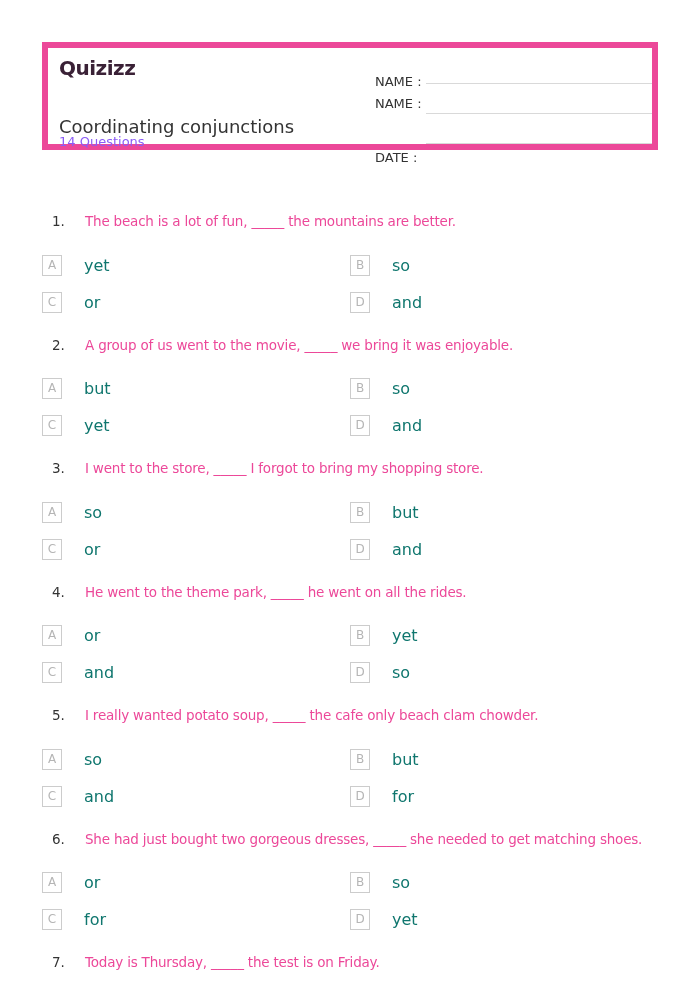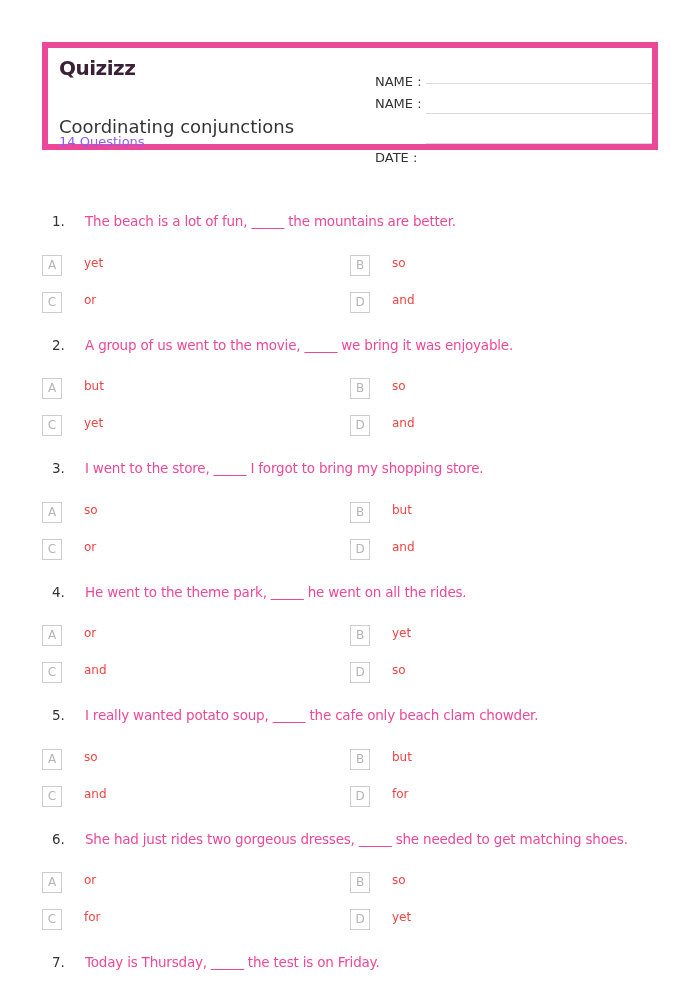--- a/index.html
+++ b/index.html
@@ -23,21 +23,21 @@
 
   .question { position: absolute; left: 0; width: 700px; }
   .q-num { position: absolute; left: 52px; font-size: 13.5px; color: #333; }
   .q-text { position: absolute; left: 85px; font-size: 13.5px; color: #ec4899; white-space: nowrap; letter-spacing: -0.2px; }
 
   .opt { position: absolute; }
   .opt-box {
     position: absolute; width: 20px; height: 21px; border: 1px solid #cccccc;
     font-size: 12px; color: #b5b5b5; text-align: center; line-height: 19px;
   }
-  .opt-text { position: absolute; left: 42px; top: 1px; font-size: 12px; color: #ef4444; white-space: nowrap; }
+  .opt-text { position: absolute; left: 42px; top: 1px; font-size: 16px; color: #0f766e; white-space: nowrap; }
 </style>
 </head>
 <body>
 
 <div class="header-box">
   <div class="logo">Quizizz</div>
   <div class="ws-title">Coordinating conjunctions</div>
   <div class="ws-count">14 Questions</div>
 
   <div class="field" style="top:18px;margin-top:8px;">NAME :</div>
@@ -148,21 +148,21 @@
     <span class="opt-text">and</span>
   </div>
   <div class="opt" style="left:350px; top:79px;">
     <div class="opt-box">D</div>
     <span class="opt-text">for</span>
   </div>
 </div>
 
 <div class="question" style="top:831px;">
   <span class="q-num">6.</span>
-  <span class="q-text">She had just rides two gorgeous dresses, _____ she needed to get matching shoes.</span>
+  <span class="q-text">She had just bought two gorgeous dresses, _____ she needed to get matching shoes.</span>
   <div class="opt" style="left:42px; top:41px;">
     <div class="opt-box">A</div>
     <span class="opt-text">or</span>
   </div>
   <div class="opt" style="left:350px; top:41px;">
     <div class="opt-box">B</div>
     <span class="opt-text">so</span>
   </div>
   <div class="opt" style="left:42px; top:78px;">
     <div class="opt-box">C</div>

